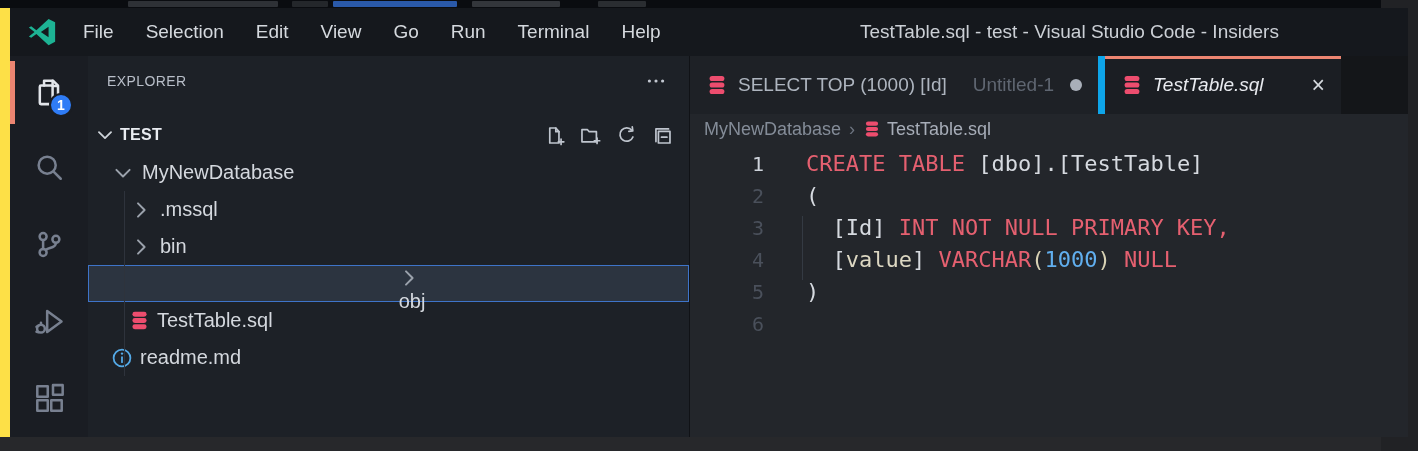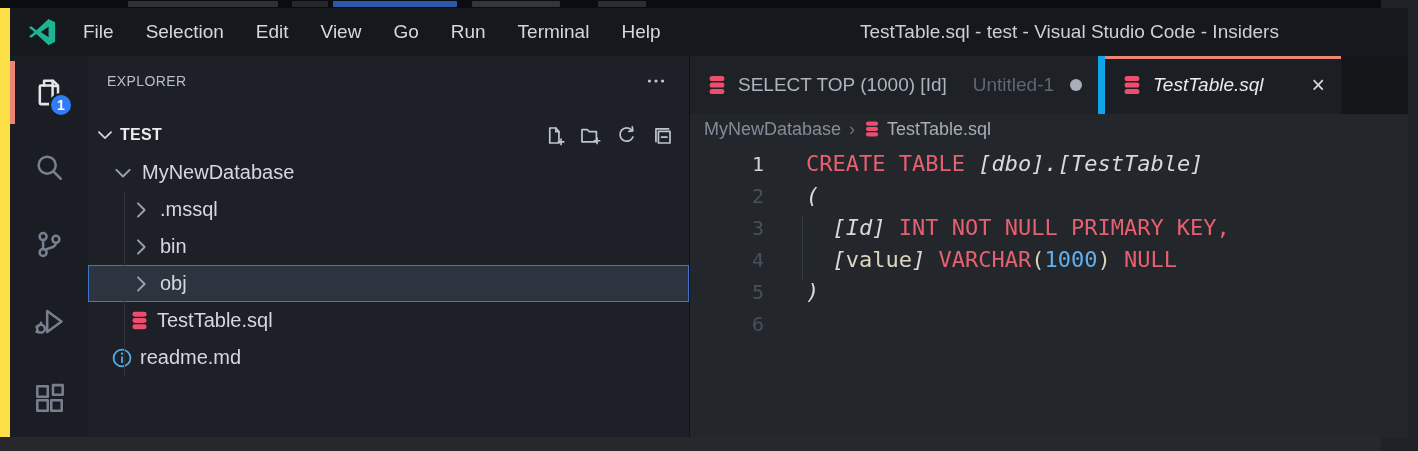--- a/index.html
+++ b/index.html
@@ -46,21 +46,21 @@
   .section-row .icon { width:22px; height:22px; color:#cfd4da; flex:none; }
   .section-label { color:#e9ecf1; font-weight:bold; font-size:16px; margin-left:4px; letter-spacing:.3px; }
   .section-actions { margin-left:auto; display:flex; gap:15px; }
   .section-actions .icon { width:21px; height:21px; color:#bfc5ce; }
 
   .tree { position:relative; }
   .tree::before { content:""; position:absolute; left:36px; top:37px; width:1px; height:185px; background:#2e333c; }
   .tree-row { height:37px; display:flex; align-items:center; font-size:20px; color:#d4d8de; border:1px solid transparent; }
   .tree-row.lvl1 { padding-left:22px; }
   .tree-row.lvl2 { padding-left:40px; }
-  .tree-row.selected { background:#2c3440; border-color:var(--sel-border,#3e74c9); }
+  .tree-row.selected { background:#2c3440; border-color:var(--sel-border,#3e74c9);flex-direction:column; }
   .tree-row .icon { width:24px; height:24px; flex:none; }
   .tree-row .icon.chev { color:#9ba2ac; }
   .tree-row .icon.db { color:var(--db,#ed4d6e); width:21px; height:21px; }
   .tree-row .icon.inf { color:#54a9e6; width:22px; height:22px; }
   .tree-row .icon.lines { color:#a6adb5; width:22px; height:22px; }
   .tree-label { margin-left:7px; white-space:nowrap; }
 
   
   .editor-group { flex:1; display:flex; flex-direction:column; background:#23262b; min-width:0; }
   .tabbar { height:58px; flex:none; background:#141619; display:flex; }
@@ -81,21 +81,21 @@
   .crumb:last-of-type { color:#a7adb8; }
 
   .code { flex:1; position:relative; padding-top:4px;
           font-family:"DejaVu Sans Mono","Liberation Mono",monospace; font-size:22px; }
   .code::before { content:""; position:absolute; left:112px; top:72px; width:1px; height:64px; background:#343a43; }
   .code-line { display:flex; height:32px; line-height:32px; }
   .gutter { width:74px; flex:none; text-align:right; font-size:20px; color:#4a505b; }
   .gutter.active { color:#ced3db; }
   .line-content { margin-left:42px; white-space:pre; }
   .tok-keyword { color:var(--kw,#e56070); }
-  .tok-plain   { color:#d6dae0;font-style:italic; }
+  .tok-plain   { color:#d6dae0; }
   .tok-number  { color:var(--num,#61afef); }
   .tok-bracket { color:#d8d2b4; }
   .tok-ident   { color:#dcd7c2; }
 
   .icon { display:inline-flex; }
   .icon svg { width:100%; height:100%; }
 </style>
 </head>
 <body>
 

